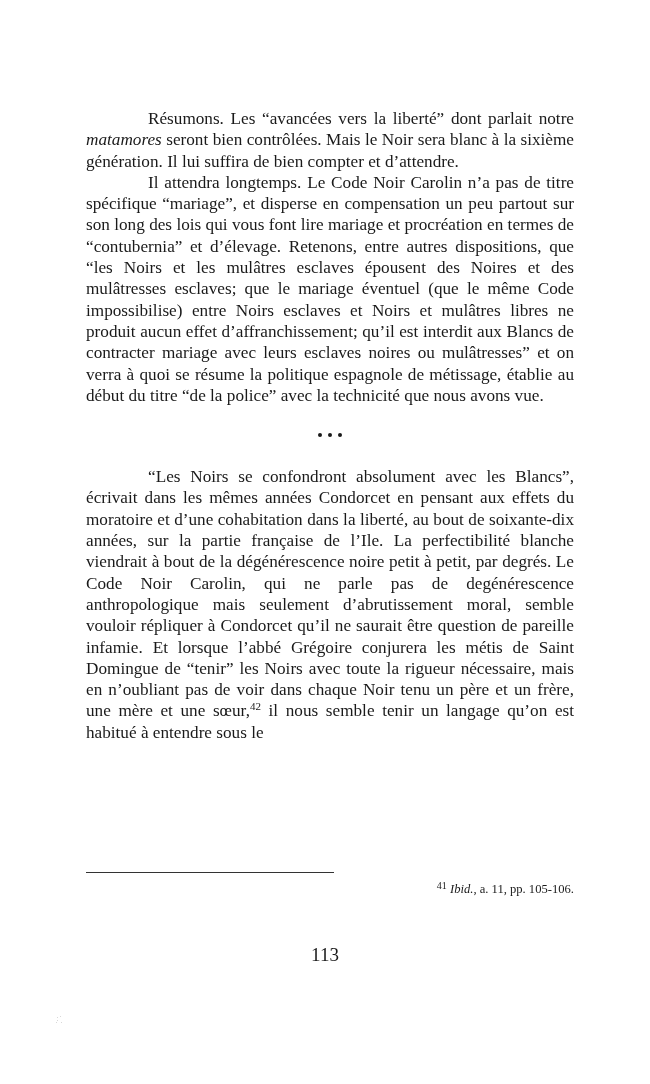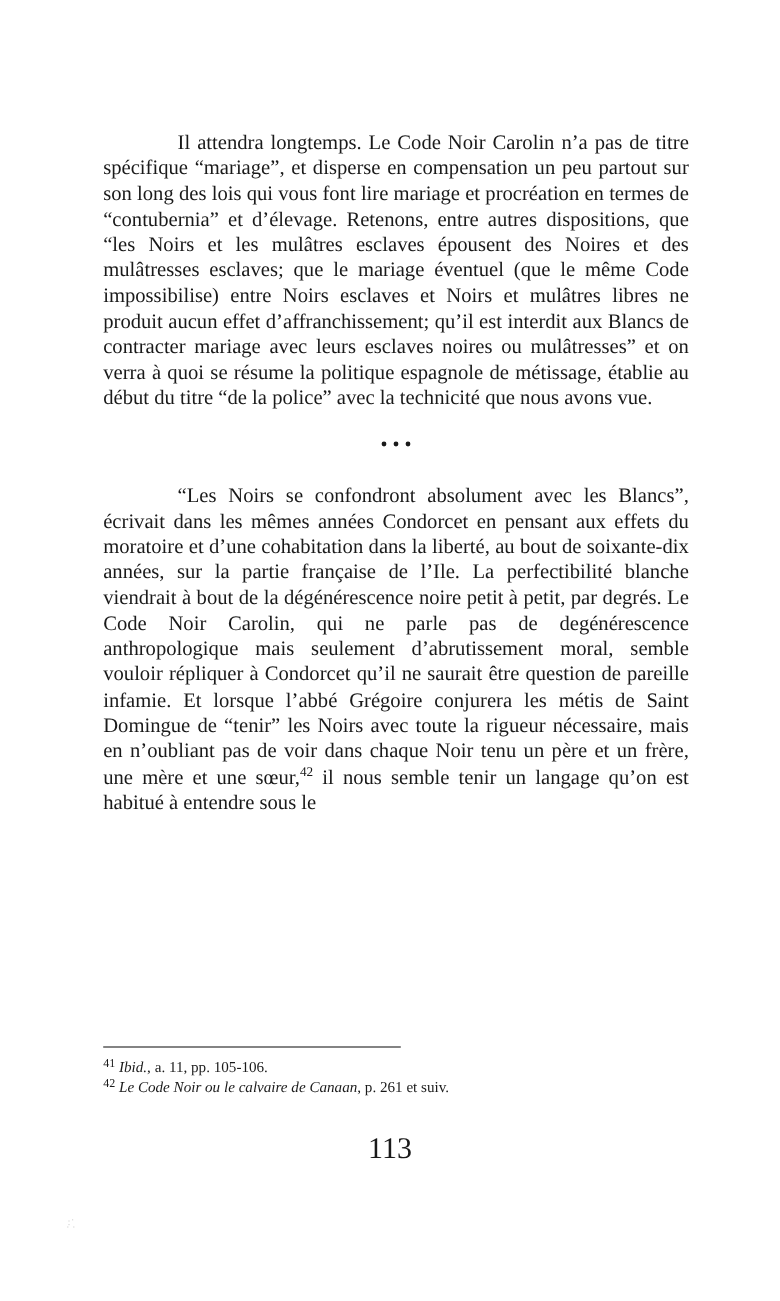--- a/index.html
+++ b/index.html
@@ -18,42 +18,42 @@
       font-size: 14px; letter-spacing: 4px;
     }
     .dot { display: inline-block; width: 4px; height: 4px; background: #1a1a1a; border-radius: 50%; margin: 0 3px; }
     .fn-rule { position: absolute; left: 86px; top: 872px; width: 248px; height: 1px; background: #333; }
     .footnotes {
       position: absolute; left: 86px; top: 881px; width: 488px;
       font-family: "Liberation Serif", "DejaVu Serif", serif;
       font-size: 12.6px; line-height: 17px; color: #1a1a1a;
     }
     .footnotes sup { font-size: 10px; vertical-align: 4px; }
-    .footnotes .fn { white-space: nowrap; }
+    .footnotes .fn { white-space: nowrap; text-align: right; }
     .pageno {
       position: absolute; left: 0; width: 650px; top: 944px; text-align: center;
-      font-family: "Liberation Serif", "DejaVu Serif", serif; font-size: 25px; color: #1a1a1a;
+      font-family: "Liberation Serif", "DejaVu Serif", serif; font-size: 19px; color: #1a1a1a;
     }
     .speck { position: absolute; left: 56px; top: 1016px; width: 8px; height: 8px; opacity: 0.25; }
     .speck span { position: absolute; width: 1px; height: 1px; background: #666; }
   </style>
 </head>
 <body>
 
 <div class="page">
+  <p class="indent"><span>Résumons. Les “avancées vers la liberté” dont parlait notre </span><i>matamores</i><span> seront bien contrôlées. Mais le Noir sera blanc à la sixième génération. Il lui suffira de bien compter et d’attendre.</span></p>
   <p class="indent">Il attendra longtemps. Le Code Noir Carolin n’a pas de titre spécifique “mariage”, et disperse en compensation un peu partout sur son long des lois qui vous font lire mariage et procréation en termes de “contubernia” et d’élevage. Retenons, entre autres dispositions, que “les Noirs et les mulâtres esclaves épousent des Noires et des mulâtresses esclaves; que le mariage éventuel (que le même Code impossibilise) entre Noirs esclaves et Noirs et mulâtres libres ne produit aucun effet d’affranchissement; qu’il est interdit aux Blancs de contracter mariage avec leurs esclaves noires ou mulâtresses” et on verra à quoi se résume la politique espagnole de métissage, établie au début du titre “de la police” avec la technicité que nous avons vue.</p>
   <div class="sep"><span class="dot"></span><span class="dot"></span><span class="dot"></span></div>
   <p class="indent"><span>“Les Noirs se confondront absolument avec les Blancs”, écrivait dans les mêmes années Condorcet en pensant aux effets du moratoire et d’une cohabitation dans la liberté, au bout de soixante-dix années, sur la partie française de l’Ile. La perfectibilité blanche viendrait à bout de la dégénérescence noire petit à petit, par degrés. Le Code Noir Carolin, qui ne parle pas de degénérescence anthropologique mais seulement d’abrutissement moral, semble vouloir répliquer à Condorcet qu’il ne saurait être question de pareille infamie. Et lorsque l’abbé Grégoire conjurera les métis de Saint Domingue de “tenir” les Noirs avec toute la rigueur nécessaire, mais en n’oubliant pas de voir dans chaque Noir tenu un père et un frère, une mère et une sœur,</span><sup>42</sup><span> il nous semble tenir un langage qu’on est habitué à entendre sous le</span></p>
 </div>
 
 <div class="fn-rule"></div>
 
 <div class="footnotes">
   <div class="fn"><sup>41</sup> <i>Ibid.</i><span>,  a. 11, pp. 105-106.</span></div>
-  <div class="fn"><sup>42</sup> <i>Le Code Noir ou le calvaire de Canaan</i><span>, p. 261 et suiv.</span></div>
 </div>
 
 <div class="pageno">113</div>
 
 <div class="speck">
   <span style="left:1px;top:1px;"></span>
     <span style="left:4px;top:0px;"></span>
     <span style="left:1px;top:4px;"></span>
     <span style="left:0px;top:6px;"></span>
     <span style="left:5px;top:6px;"></span>

